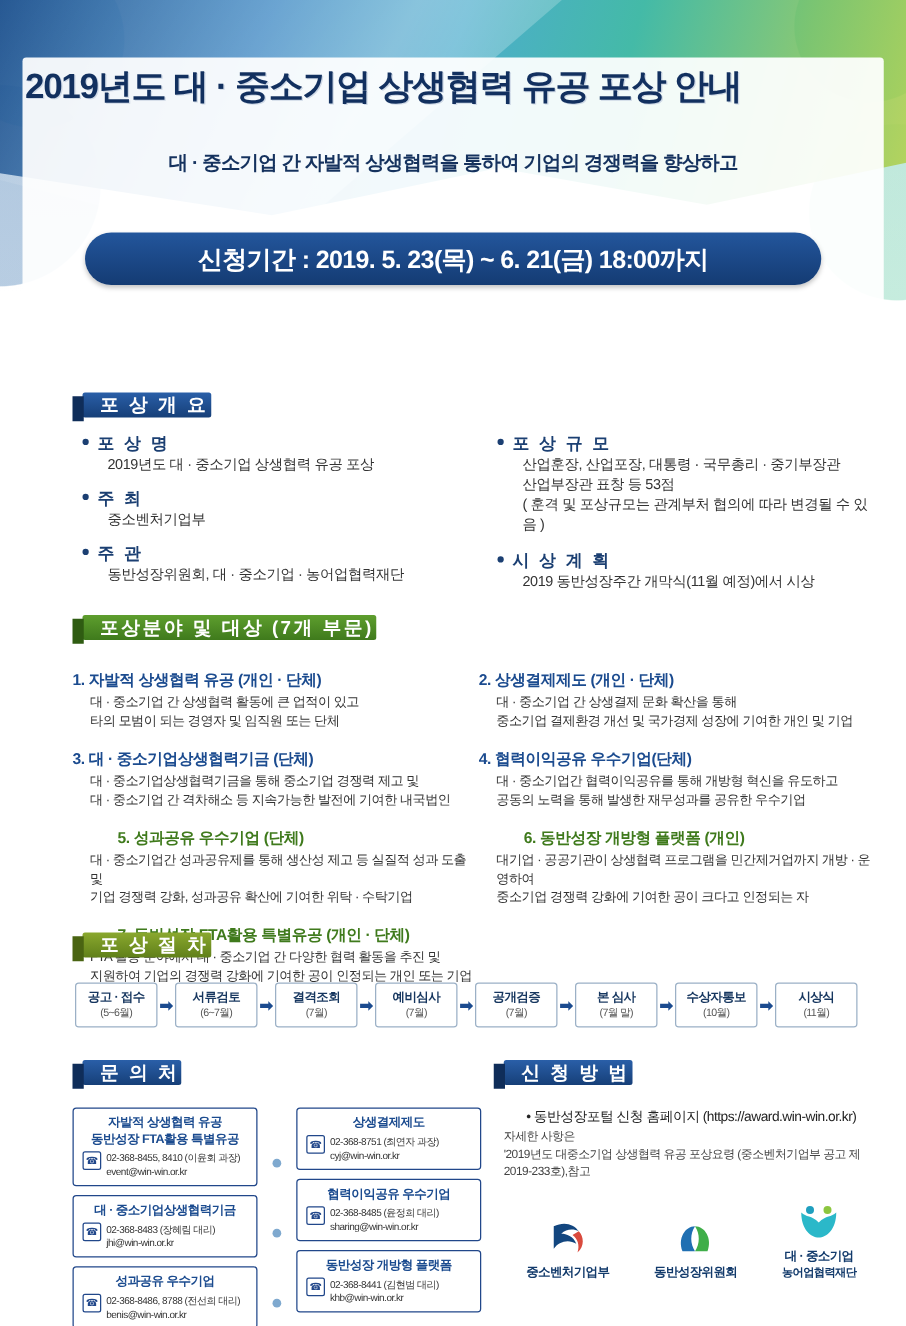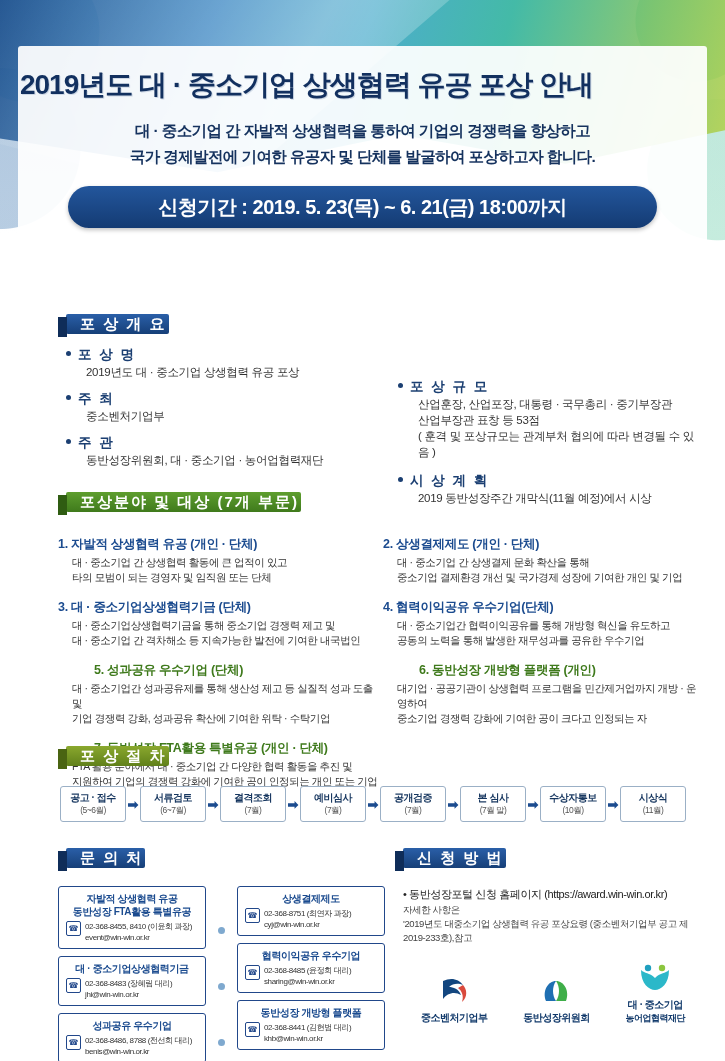--- a/index.html
+++ b/index.html
@@ -32,21 +32,21 @@
   }
   .bg-white{
     position:absolute;left:18px;top:46px;width:689px;height:996px;
     background:rgba(255,255,255,.93);
     border-radius:3px;
   }
   .content{position:absolute;left:18px;top:46px;width:689px;height:996px;}
 
   
   .title{
-    position:absolute;left:0;top:20px;width:577px;text-align:center;
+    position:absolute;left:0;top:4px;width:577px;text-align:center;
     font-size:28px;font-weight:bold;color:#12305f;letter-spacing:-1px;
     text-shadow:1px 1px 0 #cfd9e6;
   }
   .subtitle{
     position:absolute;left:0;top:72px;width:689px;text-align:center;
     font-size:15.5px;font-weight:bold;color:#15325e;line-height:26px;letter-spacing:-0.6px;
   }
   .period{
     position:absolute;left:50px;top:140px;width:589px;height:42px;
     background:linear-gradient(180deg,#23569c,#143b73);
@@ -66,21 +66,21 @@
   }
   .sec.blue{background:linear-gradient(180deg,#2a5fa8,#163f78);}
   .sec.blue:before{background:#0f2d59;}
   .sec.green{background:linear-gradient(180deg,#5e9e2e,#3f7a1c);}
   .sec.green:before{background:#2f5c12;}
   .sec.olive{background:linear-gradient(180deg,#8aa82e,#60801a);}
   .sec.olive:before{background:#4a6412;}
 
   
   .ov-left{position:absolute;left:48px;top:300px;width:300px;}
-  .ov-right{position:absolute;left:380px;top:300px;width:300px;margin-top:32px;}
+  .ov-right{position:absolute;left:380px;top:300px;width:300px;}
   .item{margin-bottom:10px;}
   .item .lbl{
     font-size:13.5px;font-weight:bold;color:#1b3f72;letter-spacing:2px;
     padding-left:12px;position:relative;
   }
   .item .lbl:before{
     content:"";position:absolute;left:0;top:5px;width:5px;height:5px;border-radius:50%;
     background:#1b3f72;
   }
   .item .val{font-size:11.5px;color:#333;padding-left:20px;line-height:16px;letter-spacing:-0.3px;}
@@ -117,21 +117,21 @@
   }
   .cinfo{font-size:8px;color:#333;line-height:11px;letter-spacing:-0.4px;}
   .ccols{display:flex;gap:10px;}
   .ccol{display:flex;flex-direction:column;}
   .cdot{width:7px;height:7px;border-radius:50%;background:#7fa9cf;align-self:center;margin:0 2px;}
   .cmid{display:flex;flex-direction:column;justify-content:space-around;padding-top:16px;}
 
   
   .apply{position:absolute;left:385px;top:840px;width:300px;}
   .apply .line{font-size:11.5px;color:#15325e;font-weight:bold;line-height:18px;letter-spacing:-0.4px;}
-  .apply .line2{font-size:11px;color:#222;line-height:17px;letter-spacing:-0.4px;}
+  .apply .line2{font-size:11px;color:#222;line-height:17px;letter-spacing:-0.4px;text-align:center;}
   .apply .small{font-size:9.5px;color:#444;line-height:14px;letter-spacing:-0.4px;}
 
   
   .logos{position:absolute;left:385px;top:915px;width:300px;display:flex;justify-content:space-around;align-items:flex-end;}
   .logo{text-align:center;}
   .logo .mark{height:34px;display:flex;align-items:center;justify-content:center;}
   .logo .nm{font-size:10px;font-weight:bold;color:#123a6b;margin-top:3px;letter-spacing:-0.5px;}
   .logo .nm small{display:block;font-size:9px;}
 </style>
 </head>
@@ -140,21 +140,20 @@
 <div class="poster">
   <div class="bg-top"></div>
   <div class="bg-top2"></div>
   <div class="bg-white"></div>
 
   <div class="content">
 
     <div class="title">2019년도 대 · 중소기업 상생협력 유공 포상 안내</div>
     <div class="subtitle">
       <div>대 · 중소기업 간 자발적 상생협력을 통하여 기업의 경쟁력을 향상하고</div>
-      <div>국가 경제발전에 기여한 유공자 및 단체를 발굴하여 포상하고자 합니다.</div>
     </div>
     <div class="period">신청기간 : 2019. 5. 23(목) ~ 6. 21(금) 18:00까지</div>
 
     <div class="sec blue" style="left:48px;top:268px;">포 상 개 요</div>
 
     <div class="ov-left">
       <div class="item">
         <div class="lbl">포 상 명</div>
         <div class="val">2019년도 대 · 중소기업 상생협력 유공 포상</div>
       </div>

